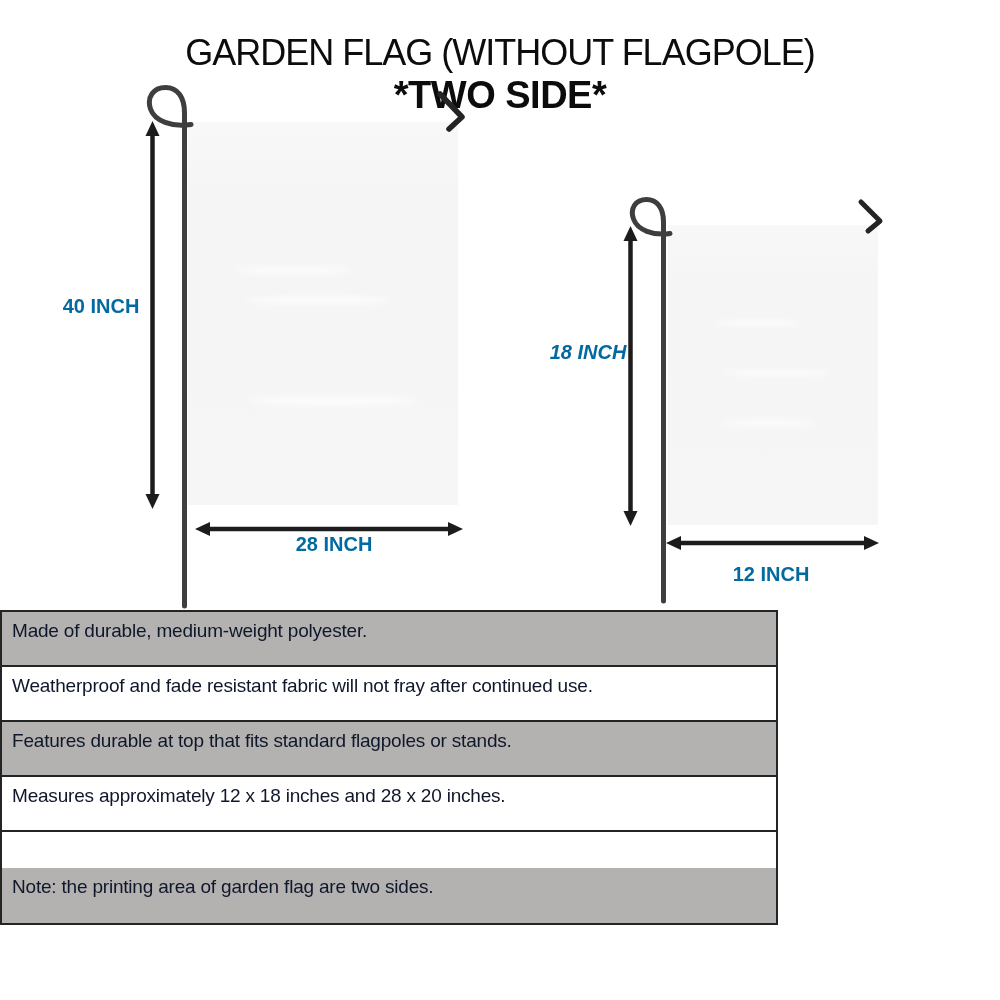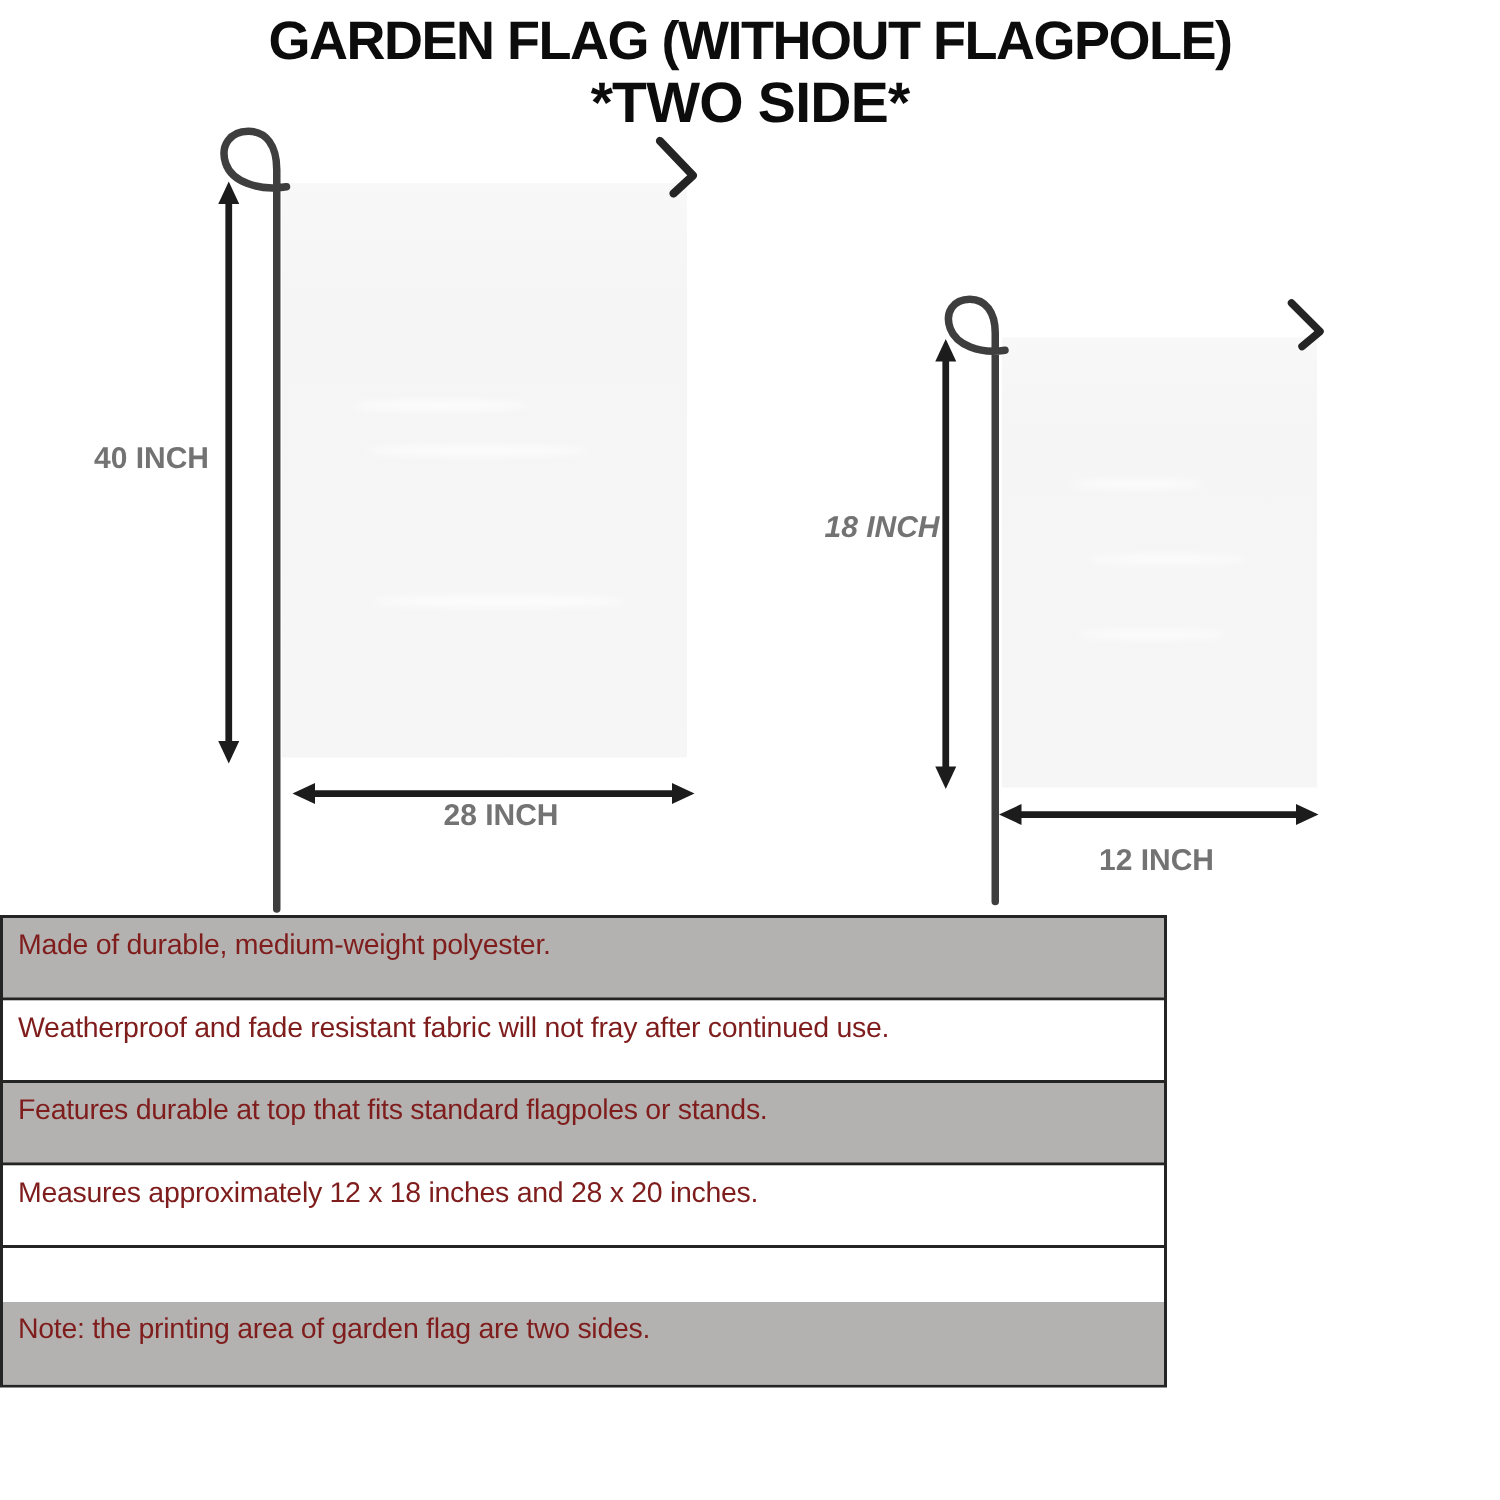--- a/index.html
+++ b/index.html
@@ -7,21 +7,21 @@
   body {
     width: 1000px; height: 1000px;
     position: relative;
     font-family: "Liberation Sans", "DejaVu Sans", sans-serif;
     overflow: hidden;
   }
   .canvas { position: absolute; inset: 0; width: 1000px; height: 1000px; background: #fff; }
 
   
   .title-block { position: absolute; top: 7px; left: 0; width: 1000px; text-align: center; color: #0c0c0c; }
-  .title-line1 { font-size: 36px; font-weight: 700; letter-spacing: -1px; line-height: 1.1; }
+  .title-line1 { font-size: 36px; font-weight: 400; letter-spacing: -1px; line-height: 1.1; margin-top: 26px; }
   .title-line2 { font-size: 38px; font-weight: 800; letter-spacing: -0.5px; line-height: 1.1; margin-top: 2px; }
 
   
   .flag {
     position: absolute;
     background: linear-gradient(180deg, #f8f8f8 0%, #f5f5f6 20%, #f6f6f6 100%);
     z-index: 1;
   }
   .flag-large { left: 188px; top: 122px; width: 270px; height: 383px; }
   .flag-small { left: 668px; top: 225px; width: 210px; height: 300px; }
@@ -35,36 +35,36 @@
   .flag-small .streak.s1 { left: 45px; top: 95px; width: 90px; height: 6px; }
   .flag-small .streak.s2 { left: 55px; top: 145px; width: 110px; height: 6px; }
   .flag-small .streak.s3 { left: 50px; top: 195px; width: 100px; height: 6px; }
 
   
   .diagram-svg { position: absolute; left: 0; top: 0; width: 1000px; height: 610px; z-index: 2; }
 
   
   .dim-label {
     position: absolute; z-index: 3;
-    font-size: 20px; font-weight: 700; color: #737373;
+    font-size: 20px; font-weight: 700; color: #0369a1;
     text-align: center; letter-spacing: 0px; white-space: nowrap;
   }
   .lbl-40 { left: 41px;  top: 295px; width: 120px; }
   .lbl-28 { left: 264px; top: 533px; width: 140px; }
   .lbl-18 { left: 528px; top: 341px; width: 120px; font-style: italic; }
   .lbl-12 { left: 701px; top: 563px; width: 140px; }
 
   
   .features {
     position: absolute; left: 0; top: 610px; width: 778px;
     border: 2px solid #242424; z-index: 4; background: #fff;
   }
   .feature-row {
     height: 55px; padding: 8px 8px 0 10px;
-    font-size: 19px; letter-spacing: -0.2px; color: #7f1d1d;
+    font-size: 19px; letter-spacing: -0.2px; color: #0f172a;
     border-bottom: 2px solid #242424;
     background: #ffffff;
   }
   .feature-row:last-child { border-bottom: none; margin-top: 36px; }
   .feature-row.shaded { background: #b4b2b0; }
 </style>
 </head>
 <body>
 
 <div class="canvas">

